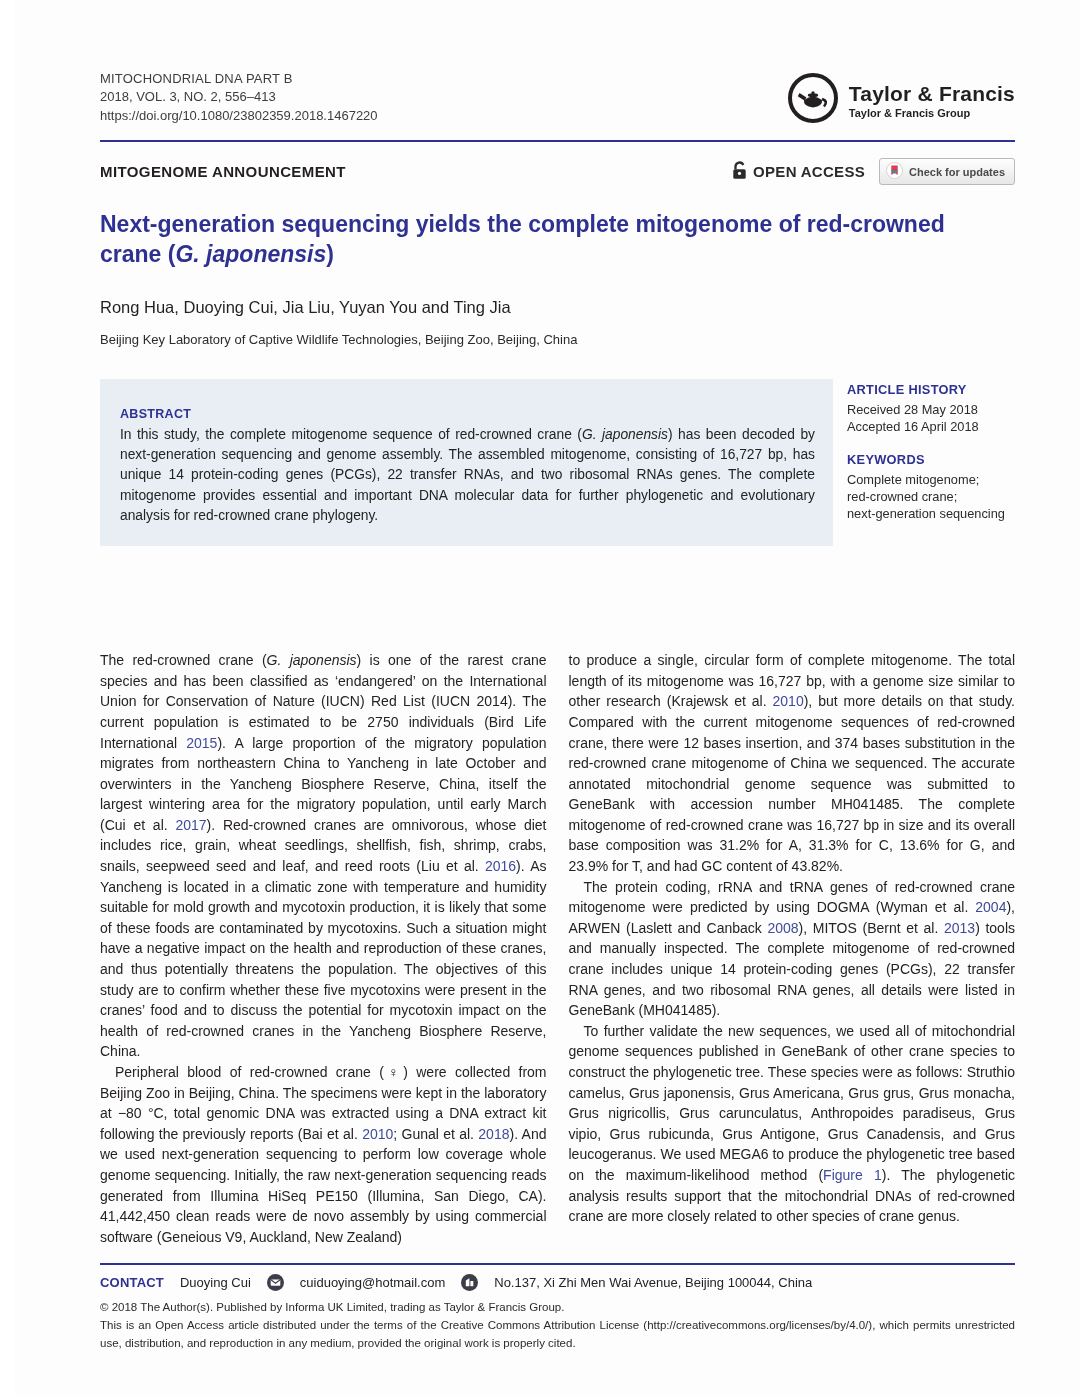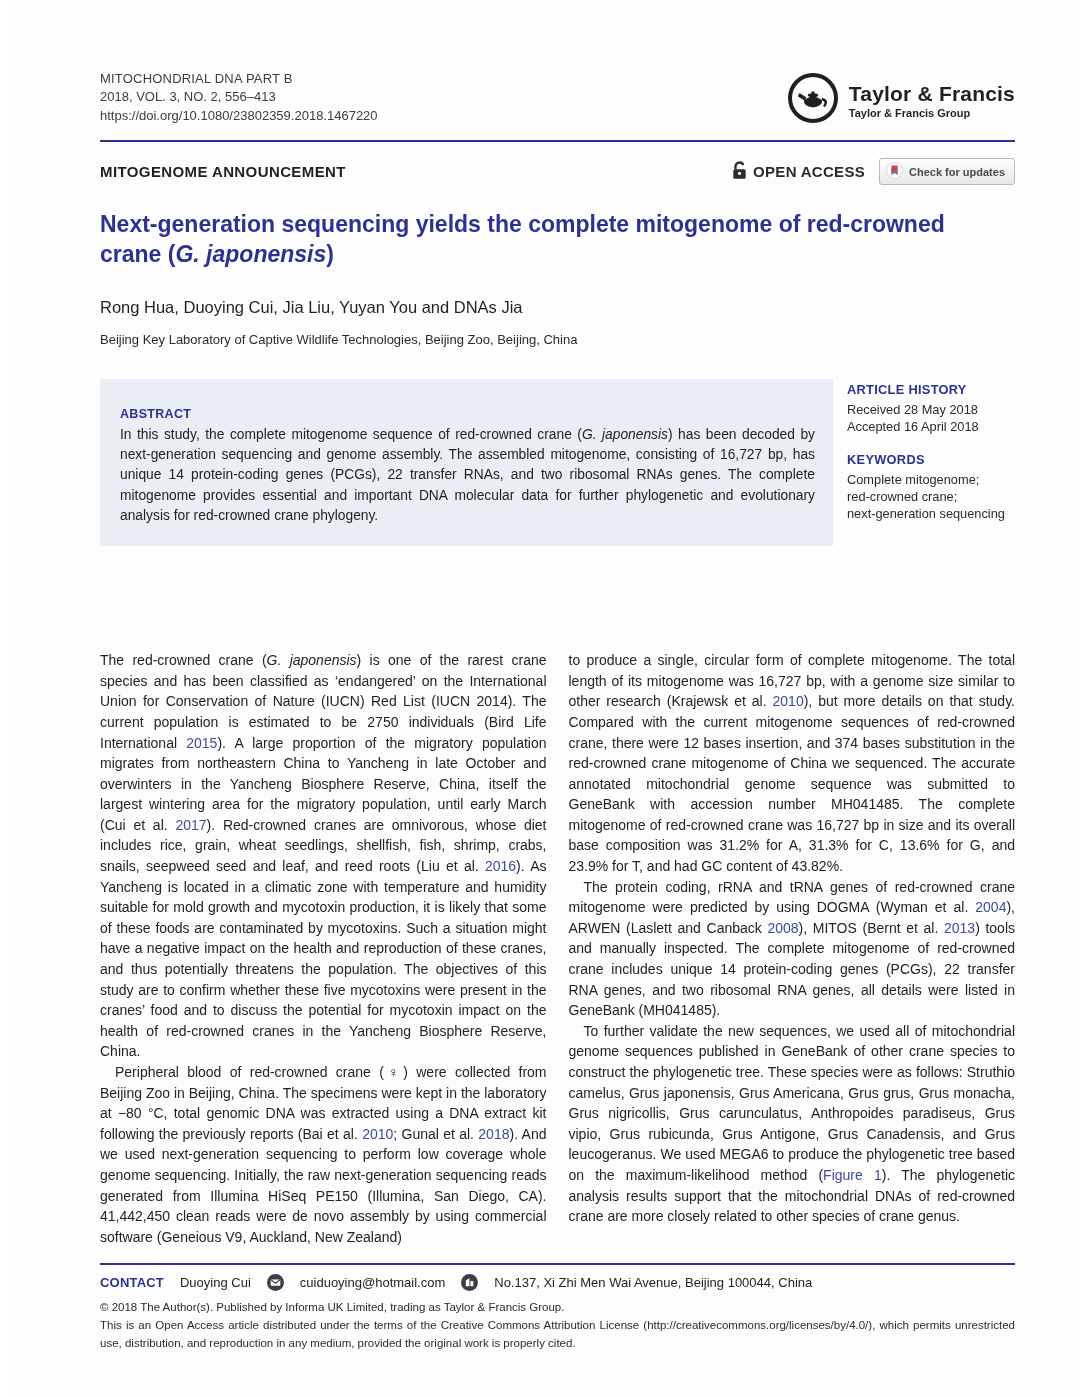--- a/index.html
+++ b/index.html
@@ -117,21 +117,21 @@
             <path d="M5.3 7.2 l3.2 2.2 3.2 -2.2 v2.4 l-3.2 2.2 -3.2 -2.2z" fill="#2a9aa8"></path>
           </svg>
         </span>
         <span>Check for updates</span>
       </button>
     </div>
   </div>
 
   <h1 class="title"><span>Next-generation sequencing yields the complete mitogenome of red-crowned crane (</span><span class="seg-i">G. japonensis</span><span>)</span></h1>
 
-  <div class="authors">Rong Hua, Duoying Cui, Jia Liu, Yuyan You and DNAs Jia</div>
+  <div class="authors">Rong Hua, Duoying Cui, Jia Liu, Yuyan You and Ting Jia</div>
   <div class="affiliation">Beijing Key Laboratory of Captive Wildlife Technologies, Beijing Zoo, Beijing, China</div>
 
   <section class="abstract-row">
     <div class="abstract-box">
       <div class="abs-heading">ABSTRACT</div>
       <p class="abs-text"><span>In this study, the complete mitogenome sequence of red-crowned crane (</span><span class="seg-i">G. japonensis</span><span>) has been decoded by next-generation sequencing and genome assembly. The assembled mitogenome, consisting of 16,727 bp, has unique 14 protein-coding genes (PCGs), 22 transfer RNAs, and two ribosomal RNAs genes. The complete mitogenome provides essential and important DNA molecular data for further phylogenetic and evolutionary analysis for red-crowned crane phylogeny.</span></p>
     </div>
     <aside class="side">
       <div class="side-heading">ARTICLE HISTORY</div>
       <div>Received 28 May 2018</div>

